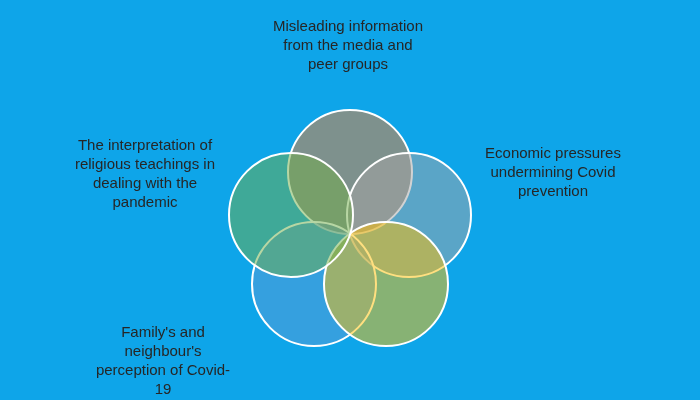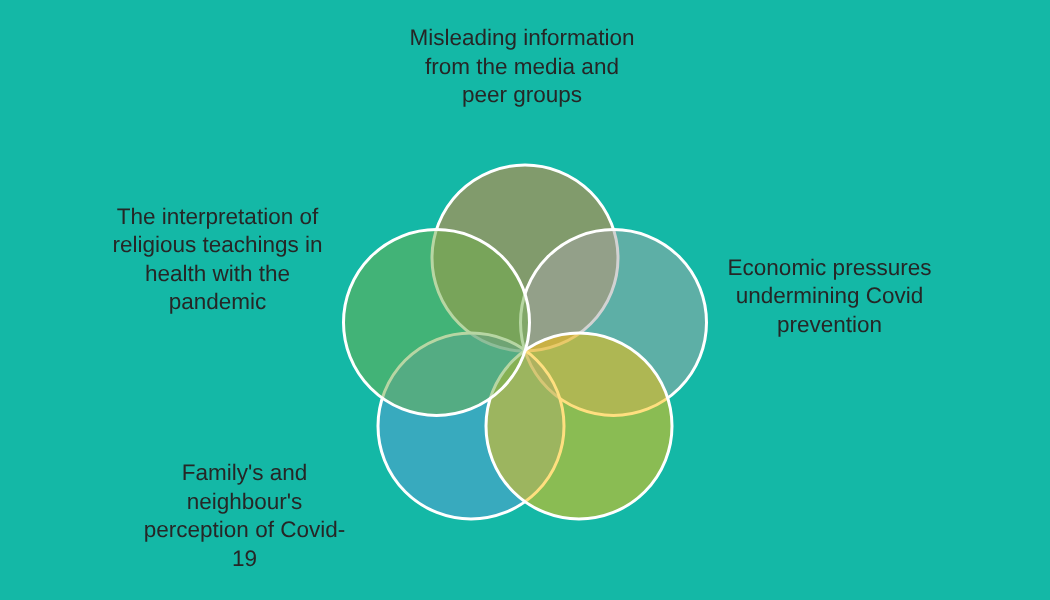--- a/index.html
+++ b/index.html
@@ -4,41 +4,41 @@
 <style>
   html, body {
     margin: 0;
     padding: 0;
     background: #ffffff;
   }
   .stage {
     position: relative;
     width: 700px;
     height: 400px;
-    background: #14b8a6;
+    background: #0ea5e9;
     overflow: hidden;
     font-family: "Liberation Sans", sans-serif;
   }
   .venn-svg {
     position: absolute;
     left: 0;
     top: 0;
   }
   .venn-label {
     position: absolute;
     transform: translateX(-50%);
     text-align: center;
     font-size: 15px;
     line-height: 19px;
     color: #262626;
     white-space: pre-line;
   }
   .label-top         { left: 348px; top: 16px; }
   .label-left-upper  { left: 145px; top: 135px; }
-  .label-right-upper { left: 553px; top: 143px; margin-top: 26px; }
+  .label-right-upper { left: 553px; top: 143px; }
   .label-left-lower  { left: 163px; top: 306px; }
   .label-right-lower { left: 535px; top: 308px; }
 </style>
 </head>
 <body>
 
 <div class="stage">
 
   <svg class="venn-svg" width="700" height="400" viewBox="0 0 700 400">
     <circle cx="350" cy="172" r="62" fill="#ED7D31" fill-opacity="0.5" stroke="#ffffff" stroke-width="2"></circle>
@@ -47,26 +47,26 @@
     <circle cx="386" cy="284" r="62" fill="#FFC000" fill-opacity="0.5" stroke="#ffffff" stroke-width="2"></circle>
     <circle cx="291" cy="215" r="62" fill="#70AD47" fill-opacity="0.5" stroke="#ffffff" stroke-width="2"></circle>
   </svg>
 
   <div class="venn-label label-top" style="color: rgb(38, 38, 38);">Misleading information
 from the media and
 peer groups</div>
 
   <div class="venn-label label-left-upper" style="color: rgb(38, 38, 38);">The interpretation of
 religious teachings in
-health with the
+dealing with the
 pandemic</div>
 
   <div class="venn-label label-right-upper" style="color: rgb(38, 38, 38);">Economic pressures
 undermining Covid
 prevention</div>
 
-  <div class="venn-label label-left-lower" style="color: rgb(38, 38, 38);">Family's and
+  <div class="venn-label label-left-lower" style="color: rgb(38, 38, 38); margin-top: 16px;">Family's and
 neighbour's
 perception of Covid-
 19</div>
 
 
 </div>
 
 </body></html>

